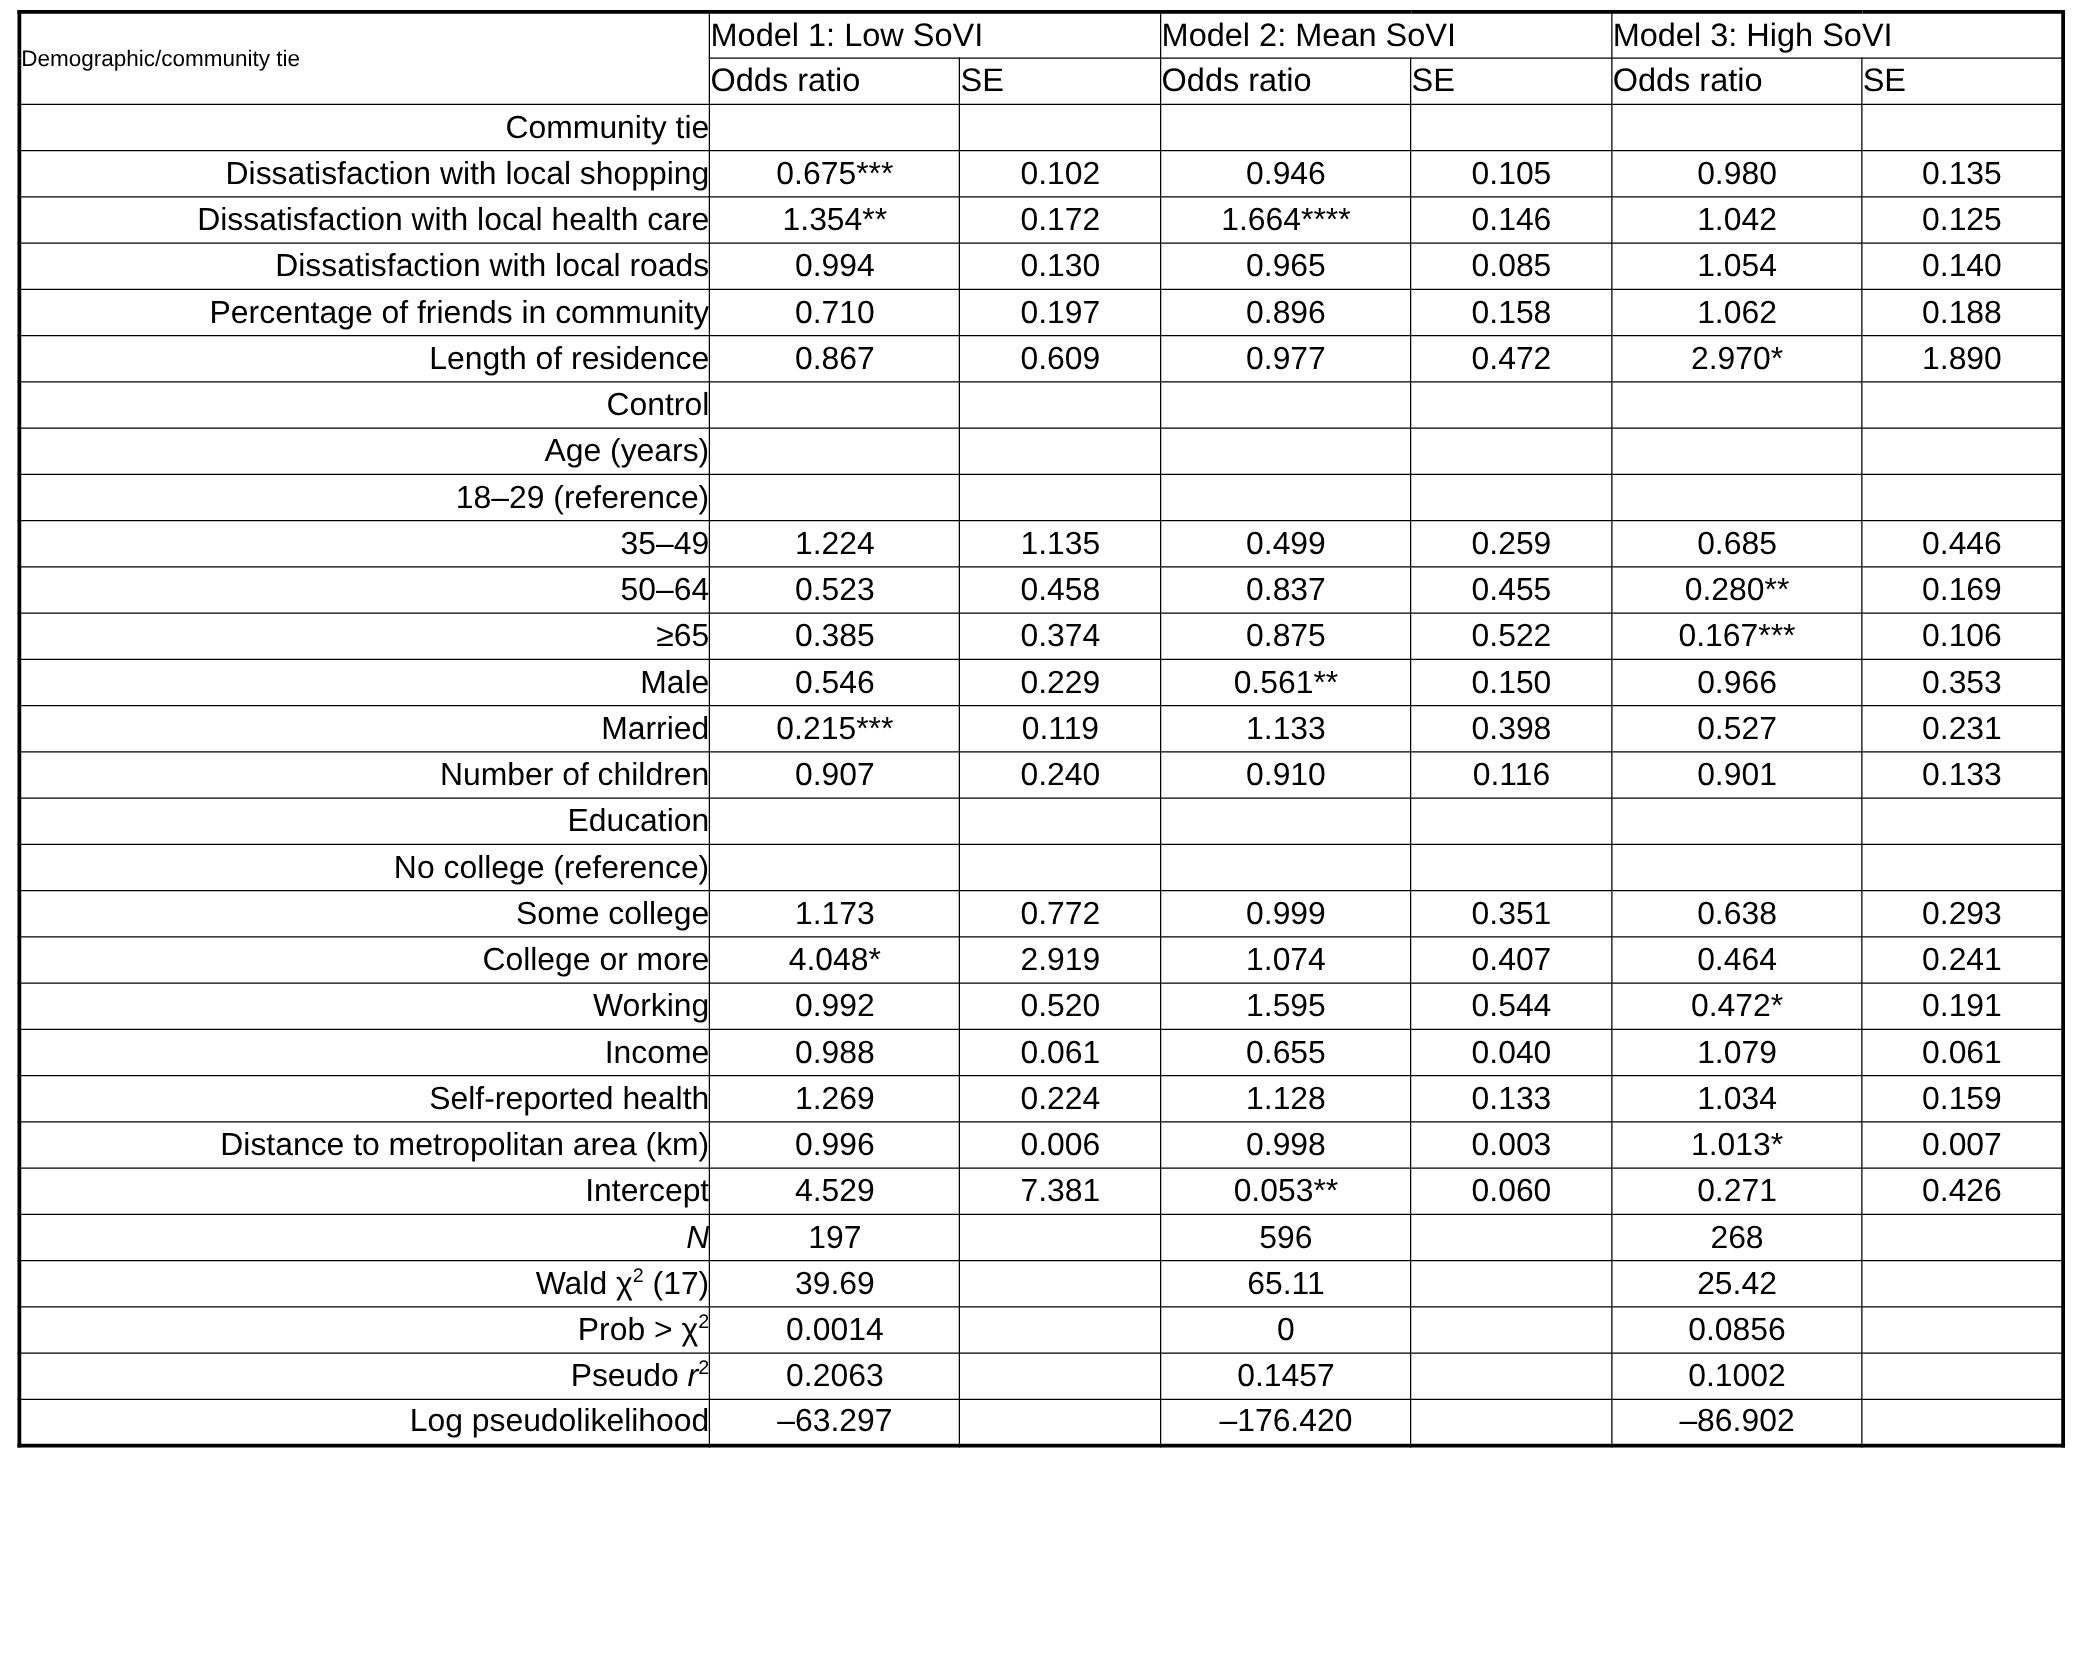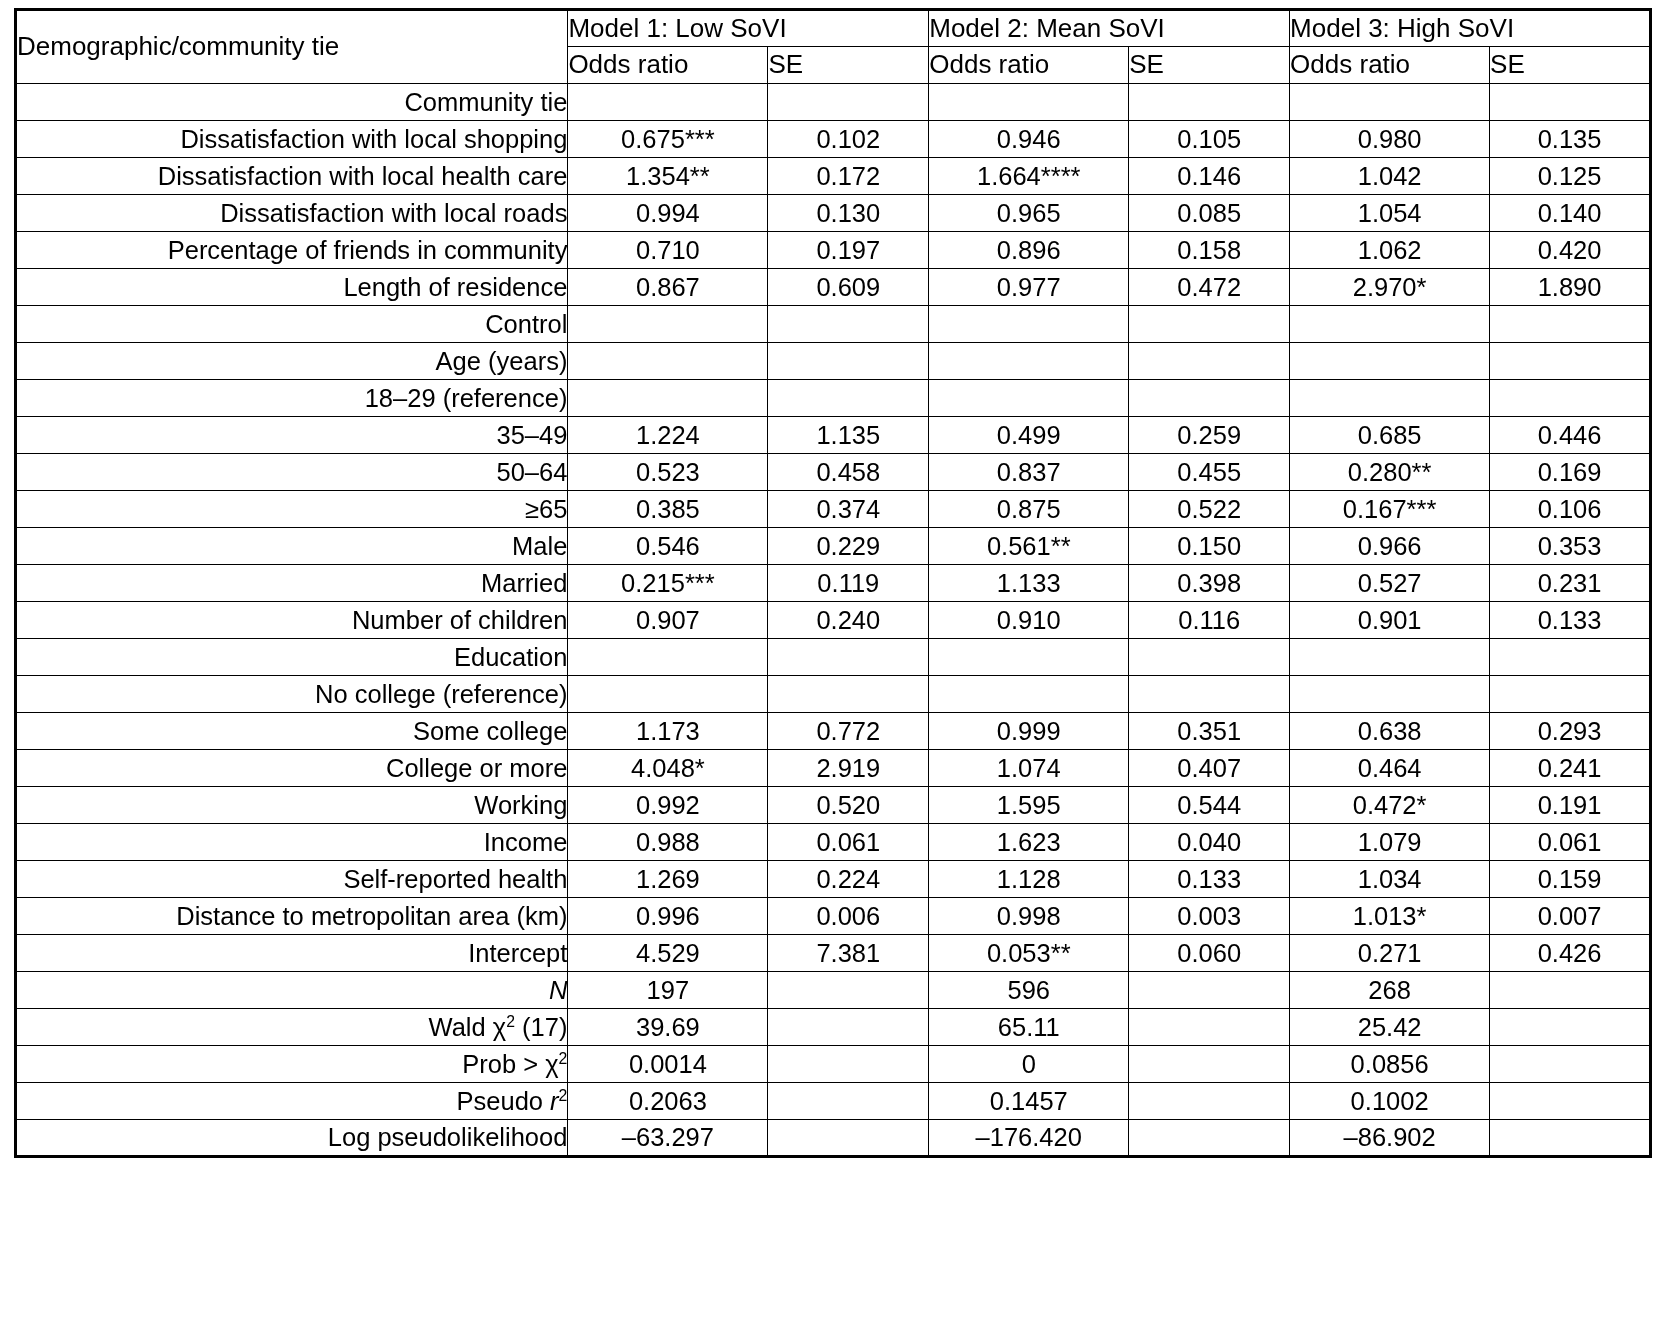--- a/index.html
+++ b/index.html
@@ -48,21 +48,21 @@
   th.hdr-group, th.hdr-sub {
     font-weight: bold;
     text-align: left;
     font-size: 26px;
     height: 41px;
   }
   th.hdr-title {
     font-weight: bold;
     text-align: left;
     padding-left: 10px;
-    font-size: 26px;
+    font-size: 18px;
   }
   td.label {
     text-align: right;
     padding-left: 10px;
     white-space: nowrap;
     overflow: hidden;
   }
   td.num {
     text-align: center;
     white-space: nowrap;
@@ -150,21 +150,21 @@
           <td class="num">1.054</td>
           <td class="num">0.140</td>
         </tr>
         <tr>
           <td class="label ind1">Percentage of friends in community</td>
           <td class="num">0.710</td>
           <td class="num">0.197</td>
           <td class="num">0.896</td>
           <td class="num">0.158</td>
           <td class="num">1.062</td>
-          <td class="num">0.420</td>
+          <td class="num">0.188</td>
         </tr>
         <tr>
           <td class="label ind1">Length of residence</td>
           <td class="num">0.867</td>
           <td class="num">0.609</td>
           <td class="num">0.977</td>
           <td class="num">0.472</td>
           <td class="num">2.970*</td>
           <td class="num">1.890</td>
         </tr>
@@ -291,21 +291,21 @@
           <td class="num">0.520</td>
           <td class="num">1.595</td>
           <td class="num">0.544</td>
           <td class="num">0.472*</td>
           <td class="num">0.191</td>
         </tr>
         <tr>
           <td class="label ind1">Income</td>
           <td class="num">0.988</td>
           <td class="num">0.061</td>
-          <td class="num">1.623</td>
+          <td class="num">0.655</td>
           <td class="num">0.040</td>
           <td class="num">1.079</td>
           <td class="num">0.061</td>
         </tr>
         <tr>
           <td class="label ind1">Self-reported health</td>
           <td class="num">1.269</td>
           <td class="num">0.224</td>
           <td class="num">1.128</td>
           <td class="num">0.133</td>

